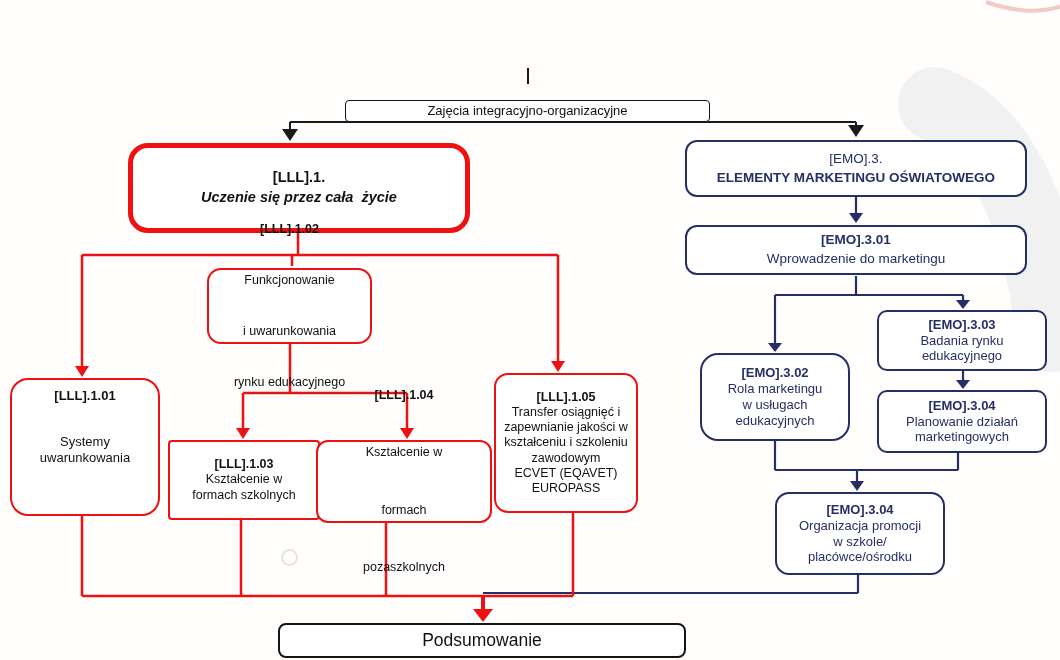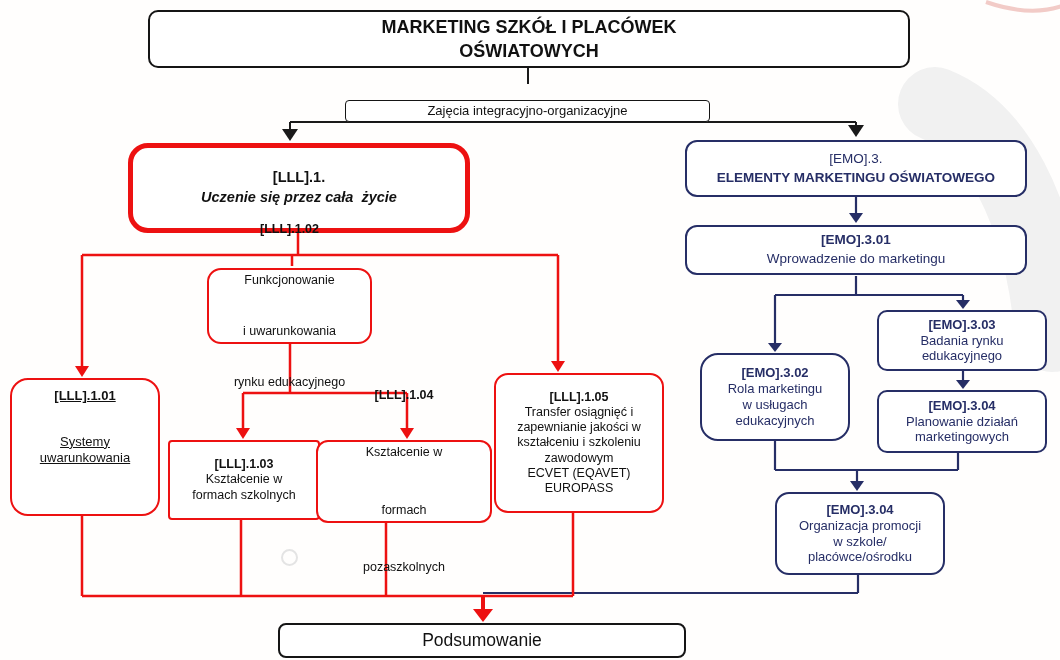--- a/index.html
+++ b/index.html
@@ -62,24 +62,20 @@
       <path d="M298 233 V255 M82 255 H558 M82 255 V367 M292 255 V266 M558 255 V362 M290 344 V393 M243 393 H407 M243 393 V429 M407 393 V429 M82 516 V596 M241 520 V596 M386 523 V596 M573 513 V596 M82 596 H573" stroke="#ed1111" stroke-width="2.5" fill="none"></path>
       <path d="M483 596 V611" stroke="#ed1111" stroke-width="4" fill="none"></path>
       <polygon points="75,366 89,366 82,377" fill="#ed1111"></polygon>
       <polygon points="551,361 565,361 558,372" fill="#ed1111"></polygon>
       <polygon points="236,428 250,428 243,439" fill="#ed1111"></polygon>
       <polygon points="400,428 414,428 407,439" fill="#ed1111"></polygon>
       <polygon points="473,609 493,609 483,622" fill="#ed1111"></polygon>
     </g>
   </svg>
 
-  <div class="node black" style="left:148px;top:10px;width:762px;height:58px;border-radius:10px;font-size:18px;line-height:1.35;">
-    <span class="b">MARKETING SZKÓŁ I PLACÓWEK</span>
-    <span class="b">OŚWIATOWYCH</span>
-  </div>
 
   <div class="node" style="left:345px;top:100px;width:365px;height:22px;border:1.8px solid #151515;border-radius:4px;font-size:13px;">
     <span>Zajęcia integracyjno-organizacyjne</span>
   </div>
 
   <div class="node red-thick" style="left:128px;top:143px;width:342px;height:90px;border-radius:20px;font-size:14.5px;line-height:1.35;">
     <span class="code">[LLL].1.</span>
     <span class="b pre">Uczenie się przez cała  życie</span>
   </div>
 
@@ -93,41 +89,41 @@
     <span>Wprowadzenie do marketingu</span>
   </div>
 
   <div class="node red" style="left:207px;top:268px;width:165px;height:76px;border-radius:14px;gap:36px;">
     <span class="code">[LLL].1.02</span>
     <span>Funkcjonowanie</span>
     <span>i uwarunkowania</span>
     <span>rynku edukacyjnego</span>
   </div>
 
-  <div class="node red" style="left:10px;top:378px;width:150px;height:138px;border-radius:18px;justify-content:flex-start;padding-top:8px;font-size:13px;text-decoration:underline;">
+  <div class="node red" style="left:10px;top:378px;width:150px;height:138px;border-radius:18px;justify-content:flex-start;padding-top:8px;font-size:13px;">
     <span class="code">[LLL].1.01</span>
     <span style="height:30px"></span>
     <span>Systemy</span>
     <span>uwarunkowania</span>
   </div>
 
   <div class="node red" style="left:168px;top:440px;width:152px;height:80px;border-radius:4px;">
     <span class="code">[LLL].1.03</span>
     <span>Kształcenie w</span>
     <span>formach szkolnych</span>
   </div>
 
   <div class="node red" style="left:316px;top:440px;width:176px;height:83px;border-radius:12px;gap:42px;">
     <span class="code">[LLL].1.04</span>
     <span>Kształcenie w</span>
     <span>formach</span>
     <span>pozaszkolnych</span>
   </div>
 
-  <div class="node red" style="left:494px;top:373px;width:170px;height:140px;border-radius:14px;">
+  <div class="node red" style="left:494px;top:373px;width:144px;height:140px;border-radius:14px;">
     <span class="code">[LLL].1.05</span>
     <span>Transfer osiągnięć i</span>
     <span>zapewnianie jakości w</span>
     <span>kształceniu i szkoleniu</span>
     <span>zawodowym</span>
     <span>ECVET (EQAVET)</span>
     <span>EUROPASS</span>
   </div>
 
   <div class="node navy" style="left:700px;top:353px;width:150px;height:88px;border-radius:18px;font-size:13px;">

